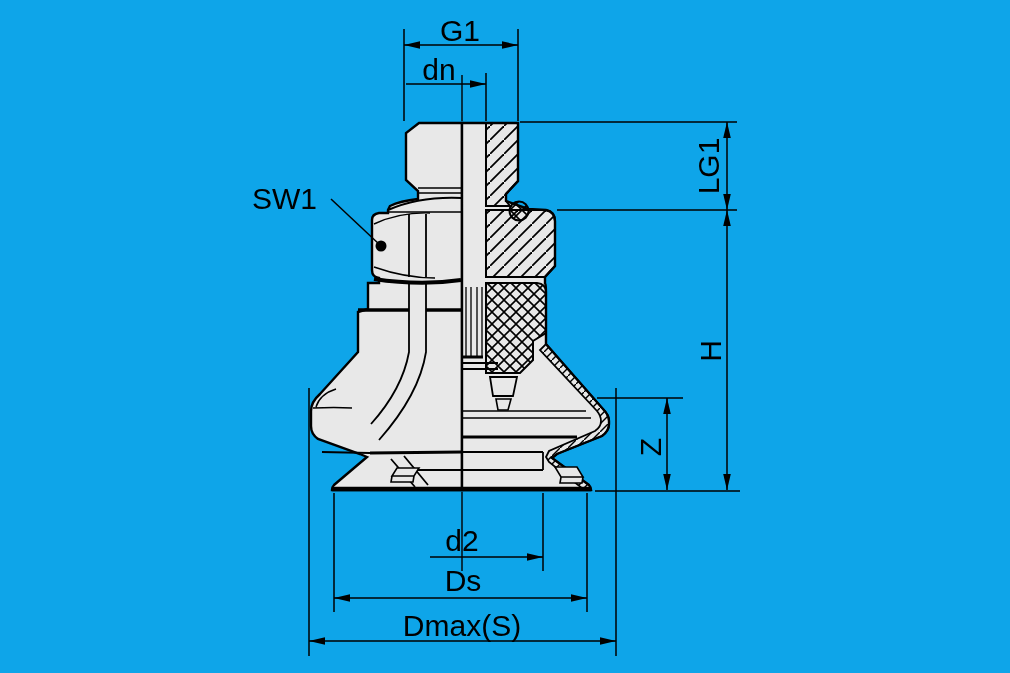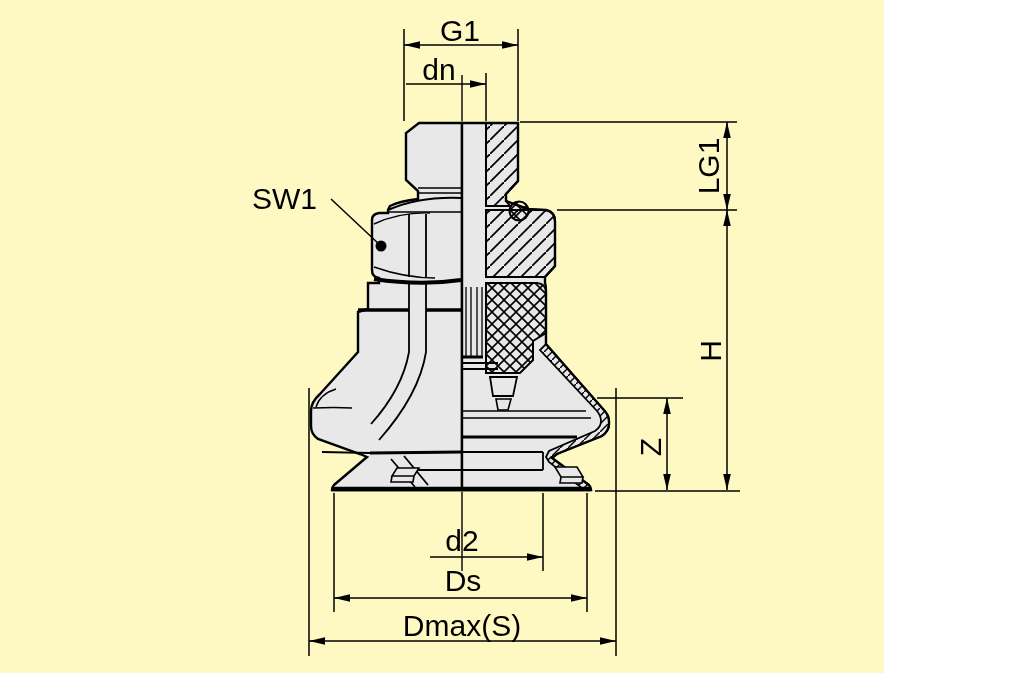--- a/index.html
+++ b/index.html
@@ -1,16 +1,16 @@
 <!DOCTYPE html>
 <html><head>
 <meta charset="utf-8">
 <style>
   html,body{margin:0;padding:0;background:#fff;}
-  .stage{position:relative;width:884px;height:673px;background:#fef9c3;overflow:hidden;
+  .stage{position:relative;width:1010px;height:673px;background:#0ea5e9;overflow:hidden;
          font-family:"Liberation Sans", sans-serif;}
   svg{position:absolute;left:0;top:0;}
   svg text{font-family:"Liberation Sans", sans-serif;font-size:30px;fill:#000;}
 </style>
 </head>
 <body>
 
 <div class="stage">
 <svg width="1010" height="673" viewBox="0 0 1010 673">
 

